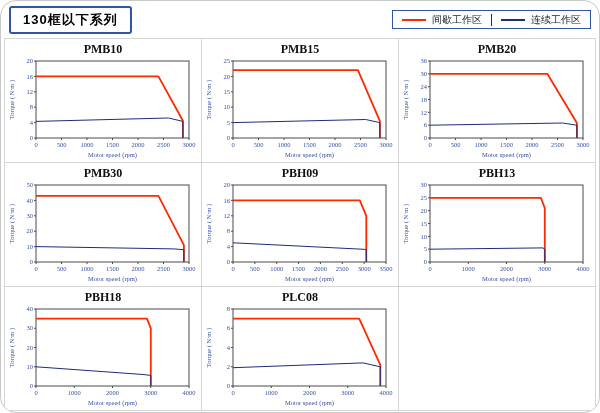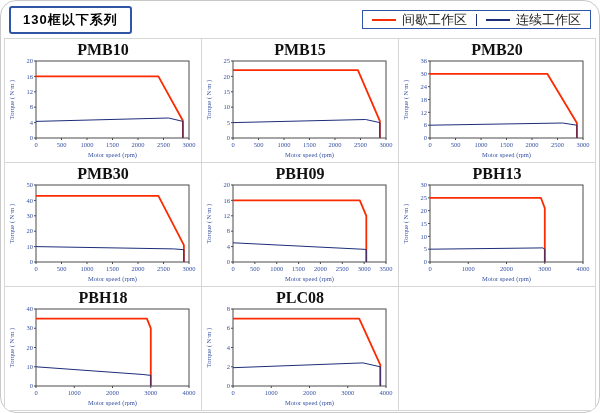--- a/index.html
+++ b/index.html
@@ -18,37 +18,37 @@
   }
   .legend {
     position:absolute; right:8px; top:9px;
     border:1px solid var(--accent,#2f55a4);
     display:flex; align-items:center; gap:6px;
     padding:2px 9px; height:19px; background:#fff;
   }
   .legend-line { display:inline-block; width:24px; height:0; border-top:2px solid; }
   .legend-line.red  { border-color:var(--red,#fb2b01); }
   .legend-line.navy { border-color:var(--navy,#1d2d7a); }
-  .legend-label { font-size:13px; color:#222; white-space:nowrap; }
+  .legend-label { font-size:10px; color:#222; white-space:nowrap; }
   .legend-divider { width:1px; height:12px; background:var(--navy,#1d2d7a); margin:0 3px; }
   .grid {
     display:grid; grid-template-columns:repeat(3,1fr); grid-auto-rows:124px;
     margin:0 3px;
     border-top:1px solid var(--cellb,#d6d6d6);
     border-left:1px solid var(--cellb,#d6d6d6);
   }
   .cell {
     border-right:1px solid var(--cellb,#d6d6d6);
     border-bottom:1px solid var(--cellb,#d6d6d6);
     display:flex; flex-direction:column; align-items:center;
     padding-top:3px; background:#fff; overflow:hidden;
   }
   .chart-title {
     font-family:"Liberation Serif", serif; font-weight:bold;
-    font-size:16px; color:#111; height:15px; line-height:15px;
+    font-size:12px; color:#111; height:15px; line-height:15px;
   }
   .chart { line-height:0; }
 </style>
 </head>
 <body>
 
 <div class="page">
   <div class="header">
     <div class="title-box">130框以下系列</div>
     <div class="legend">

